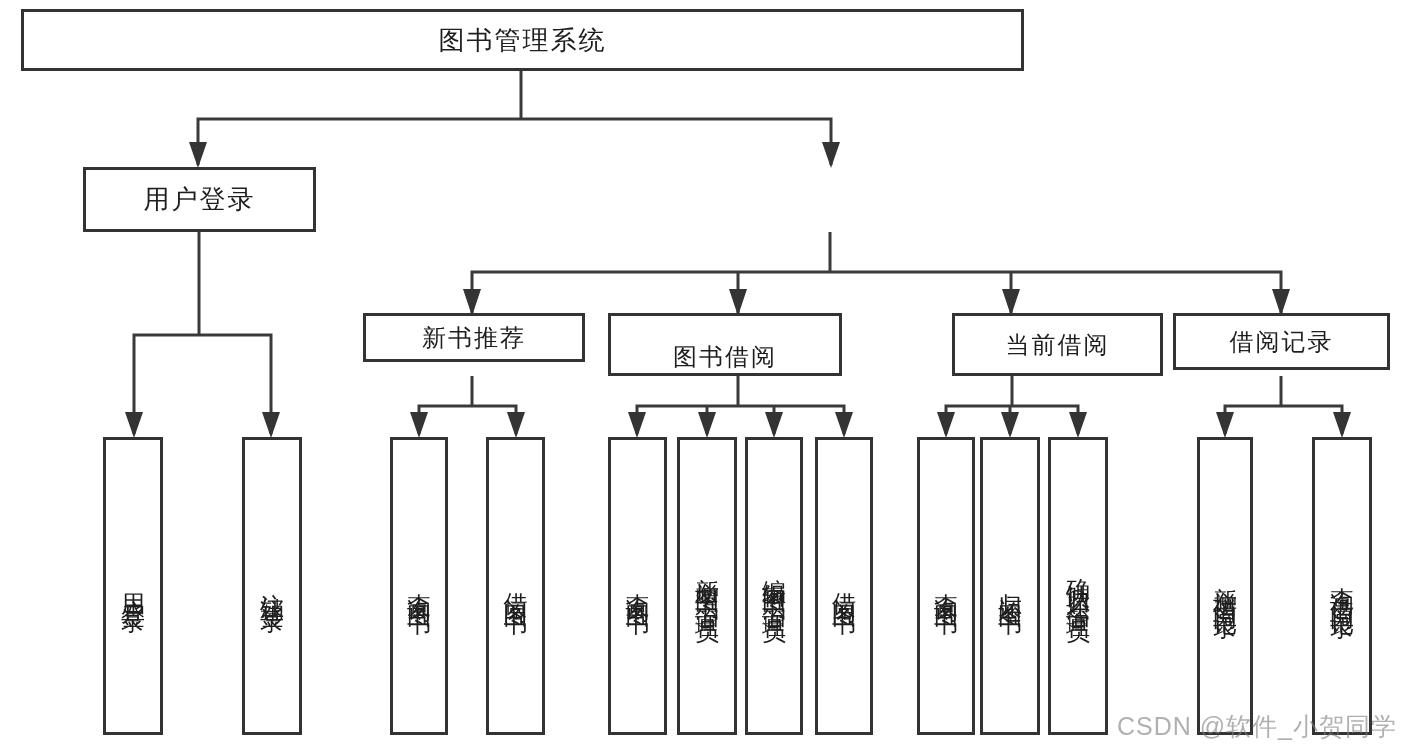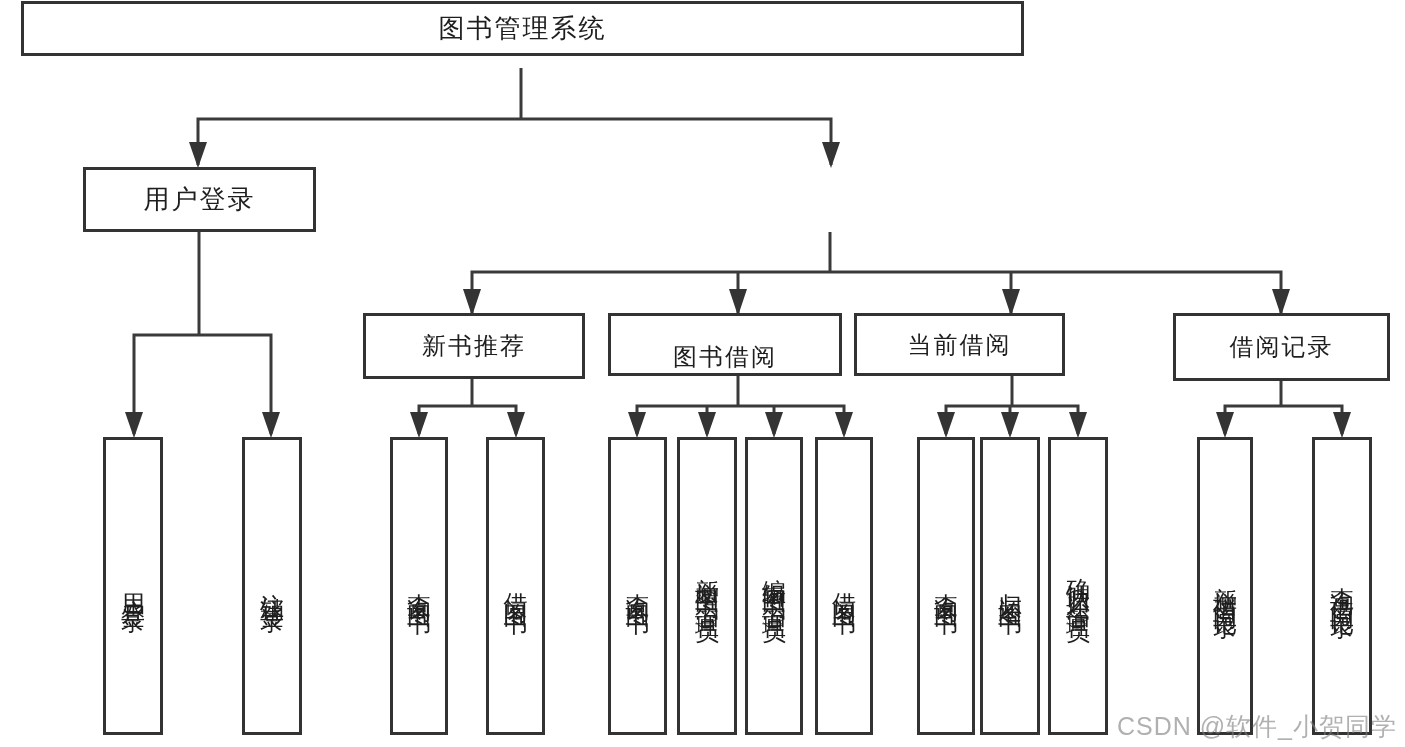--- a/index.html
+++ b/index.html
@@ -106,38 +106,38 @@
       <polygon points="765,412 783,412 774,438"></polygon>
       <polygon points="835,412 853,412 844,438"></polygon>
       <polygon points="937,412 955,412 946,438"></polygon>
       <polygon points="1001,412 1019,412 1010,438"></polygon>
       <polygon points="1069,412 1087,412 1078,438"></polygon>
       <polygon points="1216,412 1234,412 1225,438"></polygon>
       <polygon points="1333,412 1351,412 1342,438"></polygon>
     </g>
   </svg>
 
-  <div class="box h" style="left:21px; top:1px; width:1003px; height:55px;">
+  <div class="box h" style="left:21px; top:9px; width:1003px; height:62px;">
     <span>图书管理系统</span>
   </div>
 
   <div class="box h" style="left:83px; top:167px; width:233px; height:65px;">
     <span>用户登录</span>
   </div>
 
-  <div class="box l3" style="left:363px; top:313px; width:222px; height:66px;">
+  <div class="box l3" style="left:363px; top:313px; width:222px; height:49px;">
     <span>新书推荐</span>
   </div>
   <div class="box l3" style="left:608px; top:313px; width:234px; height:63px;align-items:flex-end;">
     <span>图书借阅</span>
   </div>
-  <div class="box l3" style="left:854px; top:313px; width:211px; height:63px;">
+  <div class="box l3" style="left:952px; top:313px; width:211px; height:63px;">
     <span>当前借阅</span>
   </div>
-  <div class="box l3" style="left:1173px; top:313px; width:217px; height:68px;">
+  <div class="box l3" style="left:1173px; top:313px; width:217px; height:57px;">
     <span>借阅记录</span>
   </div>
 
   <div class="box v" style="left:103px; top:437px; width:60px; height:298px;">
     <span>用户登录</span>
   </div>
   <div class="box v" style="left:242px; top:437px; width:60px; height:298px;">
     <span>注销登录</span>
   </div>
 

